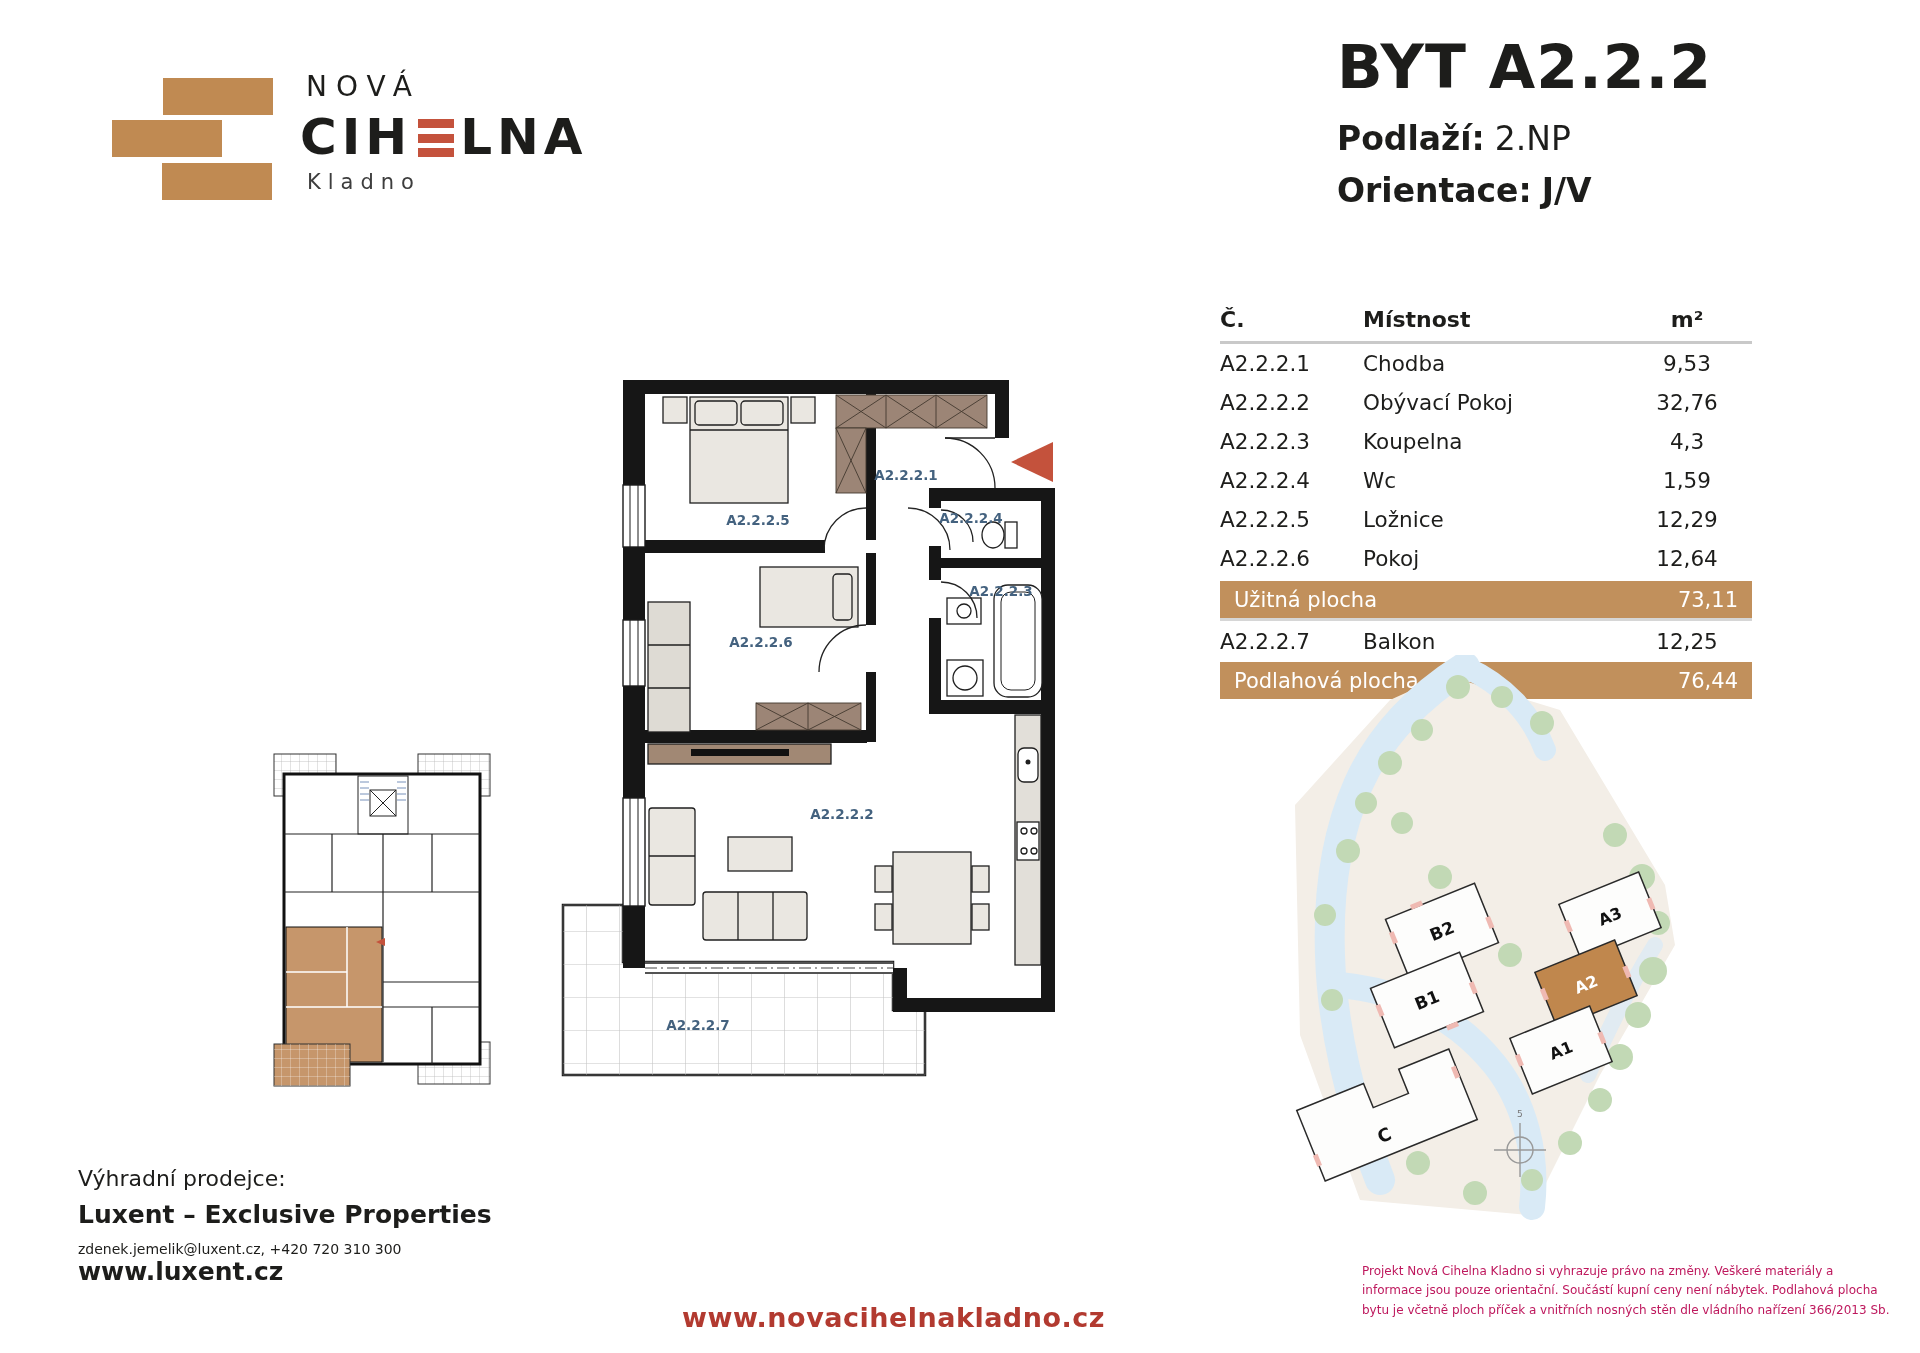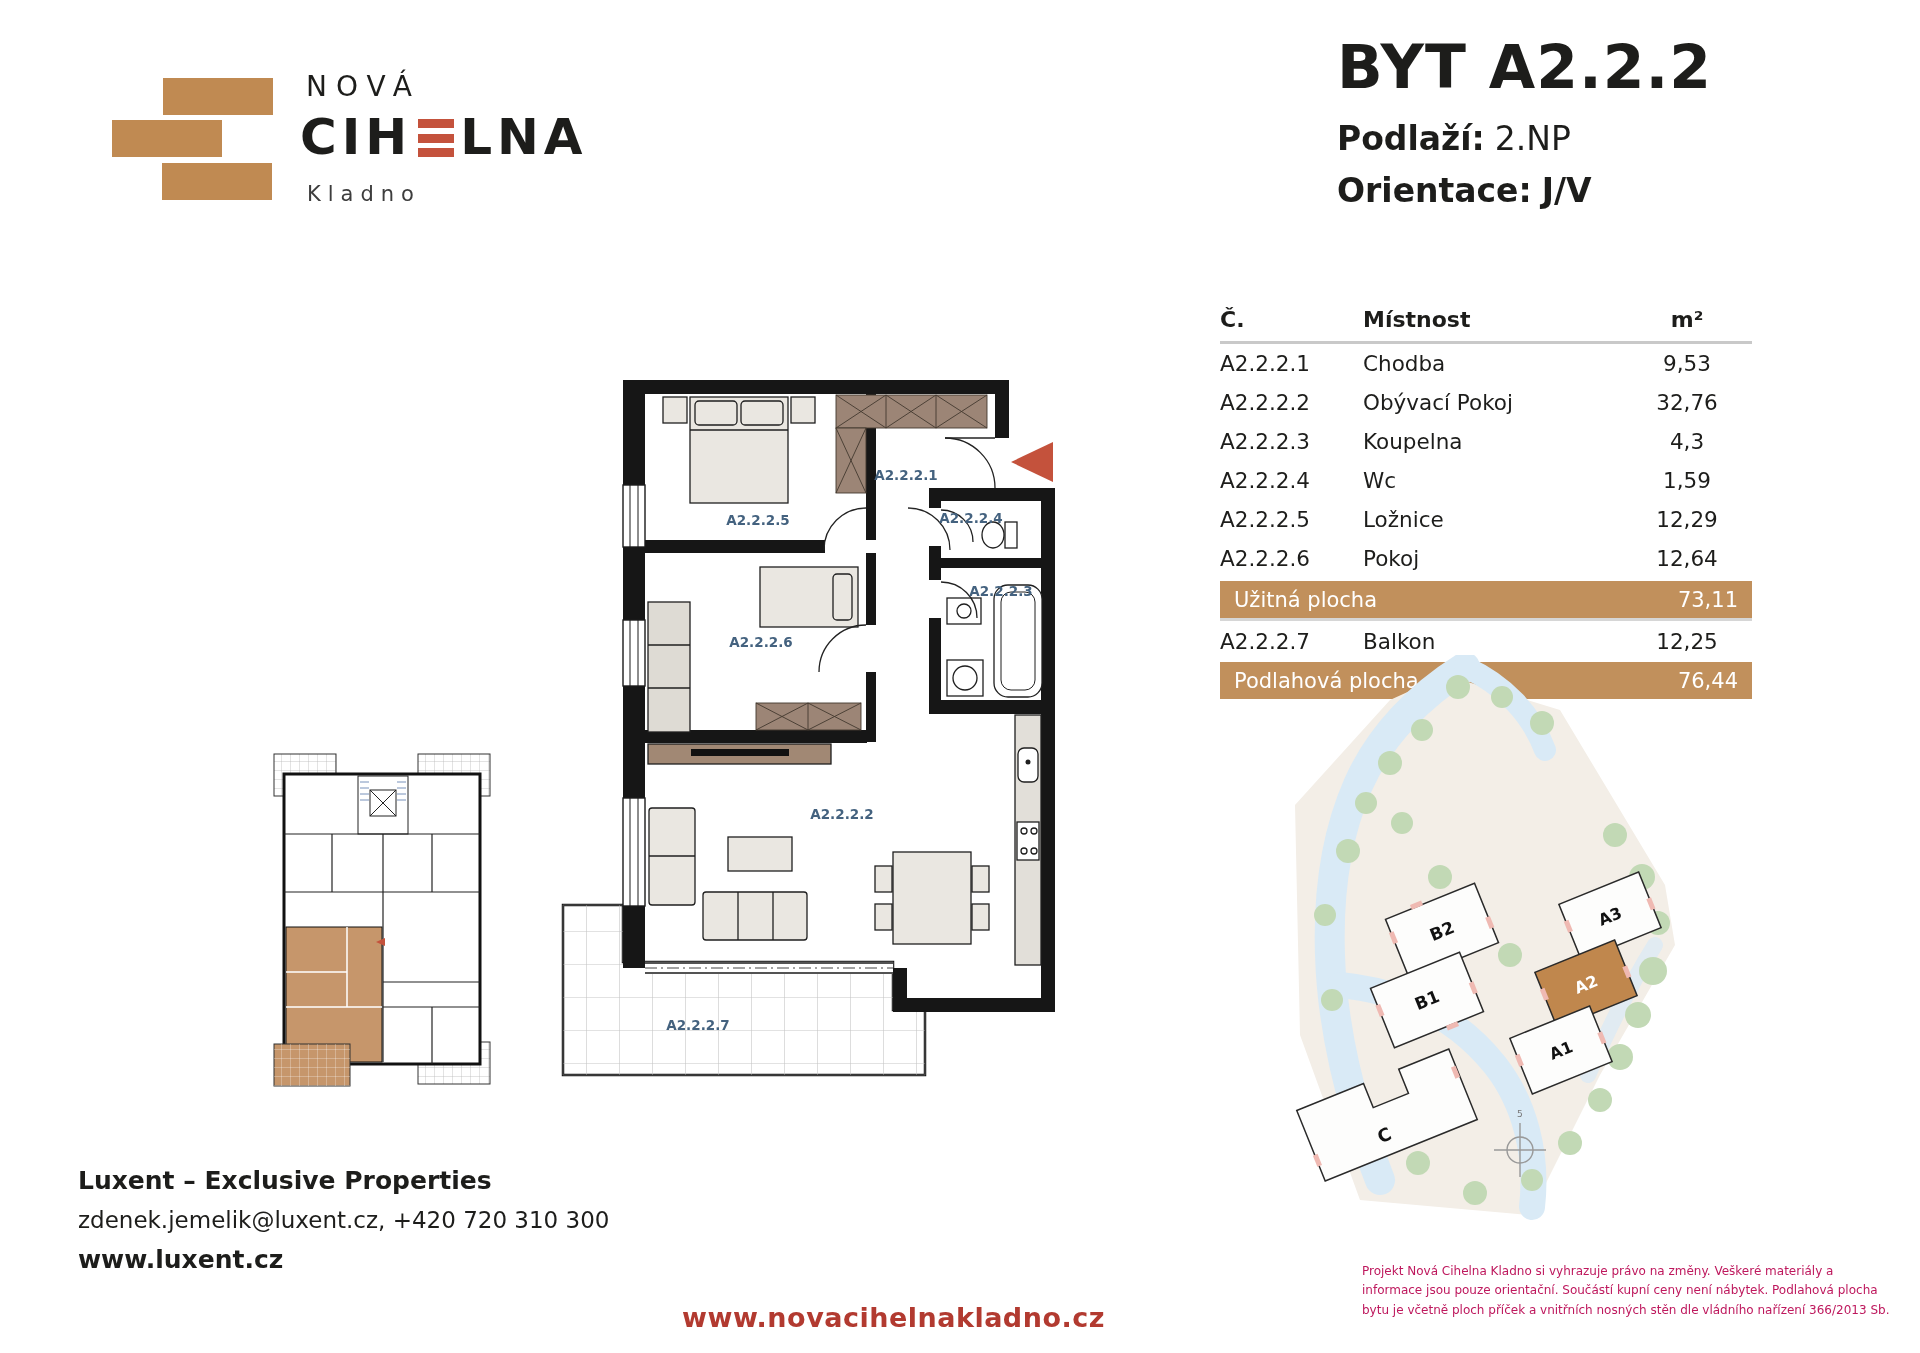--- a/index.html
+++ b/index.html
@@ -9,21 +9,21 @@
     overflow:hidden;
   }
   .abs{position:absolute;}
 
   
   .brick{position:absolute;background:#C08A52;width:110px;height:37px;}
   .logo-nova{position:absolute;left:306px;top:70px;font-size:28px;letter-spacing:9px;font-weight:500;color:#1d1d1b;}
   .logo-cihelna{position:absolute;left:300px;top:108px;font-size:50px;font-weight:bold;letter-spacing:5px;color:#1d1d1b;display:flex;align-items:center;}
   .ebars{display:inline-flex;flex-direction:column;justify-content:space-between;width:36px;height:38px;margin:0 6px;transform:translateY(1px);}
   .ebars span{display:block;height:9px;background:#C4523C;}
-  .logo-kladno{position:absolute;left:307px;top:182px;font-size:21px;letter-spacing:7px;color:#3d3d3d;}
+  .logo-kladno{position:absolute;left:307px;top:170px;font-size:21px;letter-spacing:7px;color:#3d3d3d;}
 
   
   .title-block{position:absolute;left:1337px;top:36px;}
   .apt-title{font-size:60px;font-weight:bold;letter-spacing:1px;margin:0;line-height:1.05;}
   .specs{margin-top:14px;}
   .spec-line{font-size:33px;line-height:52px;white-space:nowrap;}
   .spec-line .lbl{font-weight:bold;margin-right:10px;}
   .spec-line .val{font-weight:normal;}
   .spec-line .val.bold{font-weight:bold;}
 
@@ -37,21 +37,21 @@
   .t-row{font-size:21.5px;height:39px;}
   .t-band{height:37px;background:#C1905C;color:#ffffff;font-weight:normal;font-size:21px;
           display:flex;align-items:center;justify-content:space-between;padding:0 14px;}
   .t-band.first{margin-top:3px;border-bottom:3px solid #D6D6D6;}
   .t-row.balcony{height:41px;}
 
   
   .footer-left{position:absolute;left:78px;top:1166px;}
   .f-line1{font-size:22px;margin-bottom:9px;}
   .f-line2{font-size:25px;font-weight:bold;margin-bottom:12px;}
-  .f-line3{font-size:23px;margin-bottom:12px;}
+  .f-line3{font-size:14px;margin-bottom:0;}
   .f-line4{font-size:25px;font-weight:bold;}
   .footer-url{position:absolute;left:682px;top:1302px;font-size:27px;font-weight:bold;color:#B23A30;letter-spacing:0.5px;}
   .disclaimer{position:absolute;left:1362px;top:1262px;width:532px;font-size:12px;line-height:1.62;color:#be185d;}
 
   svg text{font-family:"DejaVu Sans","Liberation Sans",sans-serif;}
   .plan-label{font-size:13.5px;font-weight:bold;fill:#44627F;}
 </style>
 </head>
 <body>
 
@@ -428,20 +428,21 @@
 
   <g stroke="#999999" stroke-width="1.4" fill="none">
     <line x1="250" y1="468" x2="250" y2="522"></line>
     <line x1="224" y1="495" x2="276" y2="495"></line>
     <circle cx="250" cy="495" r="13"></circle>
     <text x="247" y="462" font-size="9" fill="#777777" stroke="none">5</text>
   </g>
 </svg>
 
 <div class="footer-left">
+  <div class="f-line1">Výhradní prodejce:</div>
   <div class="f-line2">Luxent – Exclusive Properties</div>
   <div class="f-line3">zdenek.jemelik@luxent.cz, +420 720 310 300</div>
   <div class="f-line4">www.luxent.cz</div>
 </div>
 
 <div class="footer-url">www.novacihelnakladno.cz</div>
 
 <div class="disclaimer">Projekt Nová Cihelna Kladno si vyhrazuje právo na změny. Veškeré materiály a informace jsou pouze orientační. Součástí kupní ceny není nábytek. Podlahová plocha bytu je včetně ploch příček a vnitřních nosných stěn dle vládního nařízení 366/2013 Sb.</div>
 
 </body></html>

